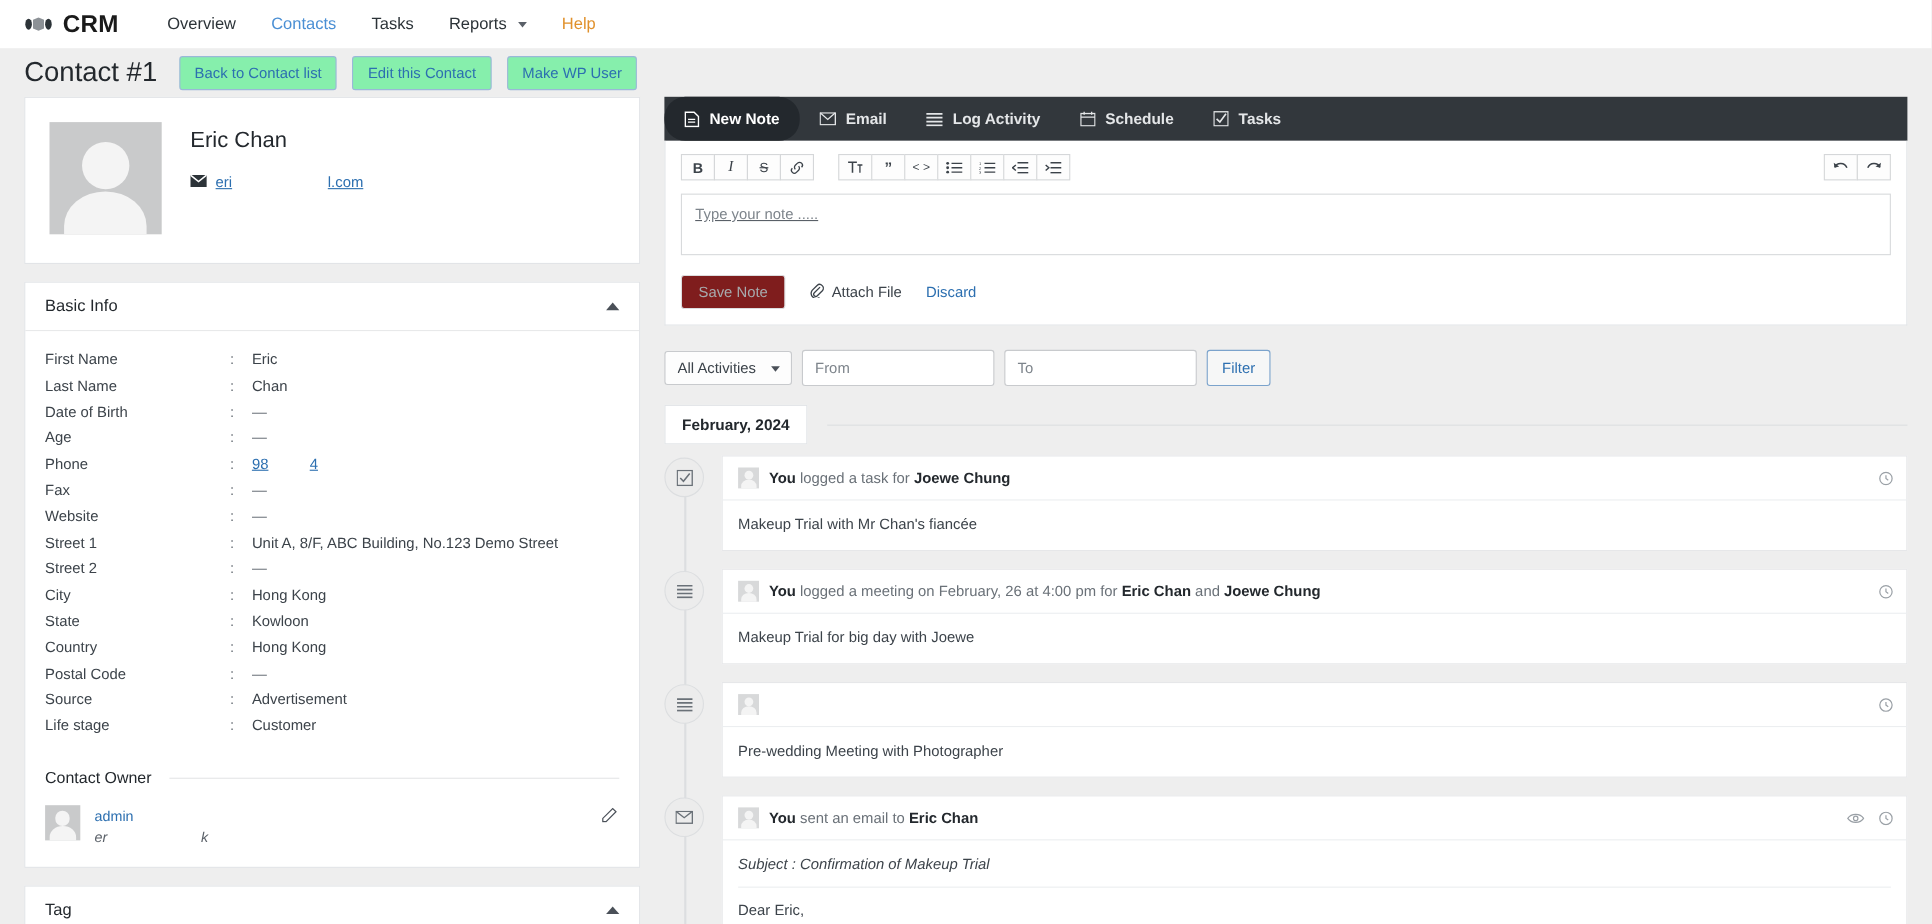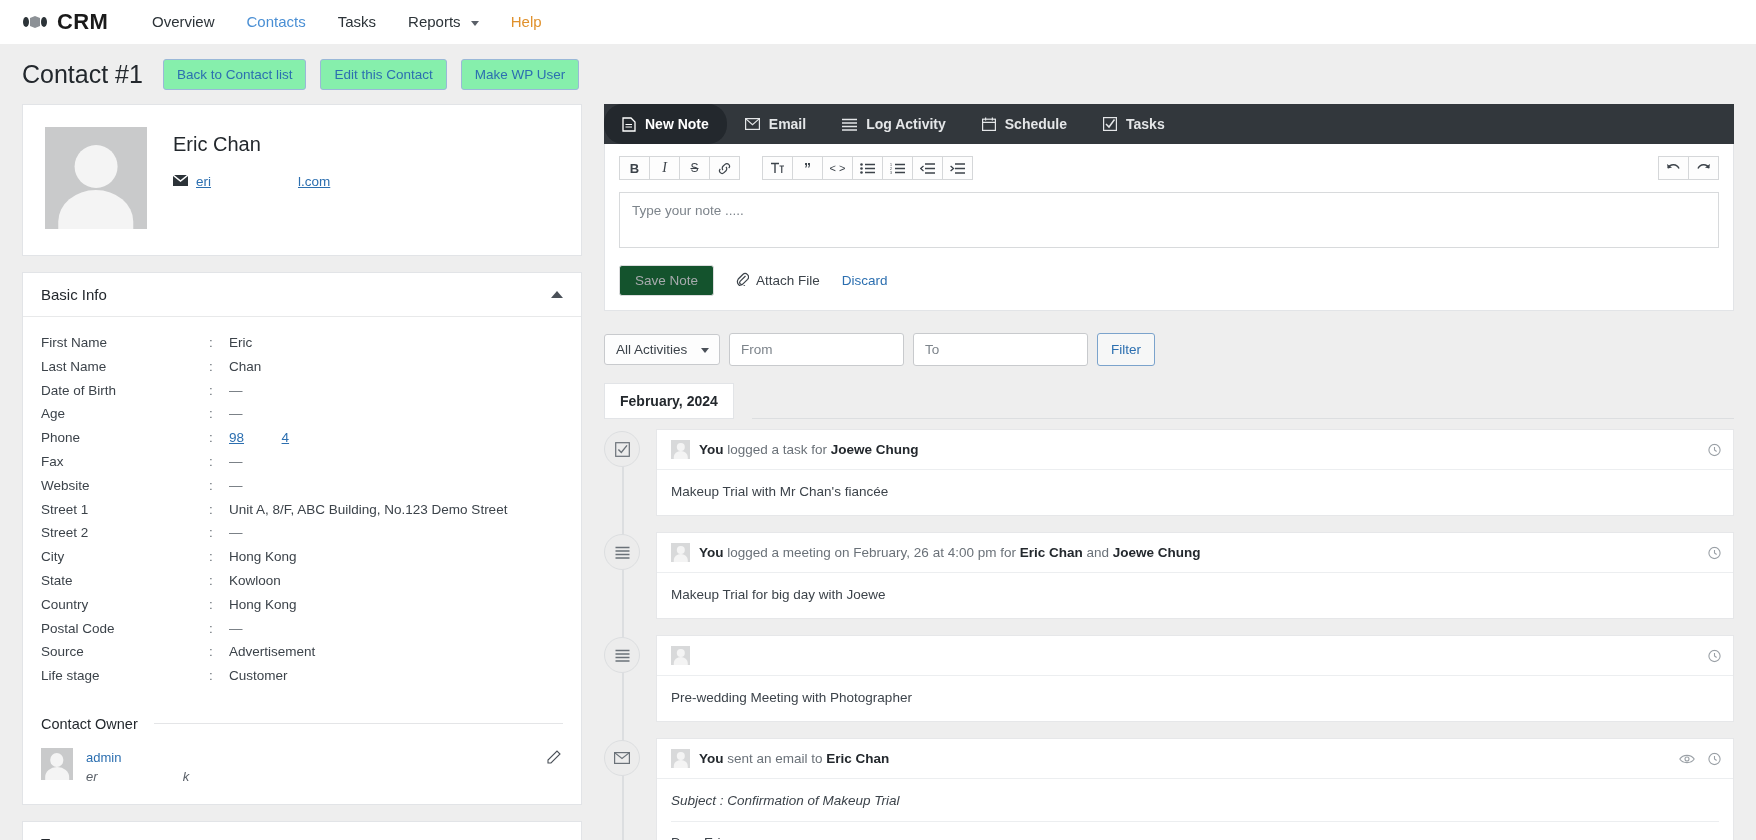--- a/index.html
+++ b/index.html
@@ -43,21 +43,21 @@
     display: inline-block; margin-left: 6px;
     width: 0; height: 0;
     border-left: 4px solid transparent;
     border-right: 4px solid transparent;
     border-top: 5px solid #5a6068;
     vertical-align: middle;
   }
 
   
   .titlebar {
-    height: 60px;
+    height: 44px;
     display: flex; align-items: center;
     padding: 16px 22px;
     gap: 14px;
     background: #eeeeee;
   }
   .page-title {
     font-size: 25px; font-weight: normal; color: #23282d;
     margin-right: 6px;
   }
   .tbtn {
@@ -229,28 +229,29 @@
   .note-area {
     width: 100%;
     height: 56px;
     border: 1px solid #d8dadc;
     padding: 10px 12px;
     font-size: 13.5px;
     font-family: "Liberation Sans", sans-serif;
     color: #5a6068;
     resize: none;
     outline: none;
+    text-decoration: underline;
   }
   .note-area::placeholder { color: #7d848b; }
   .note-actions {
     display: flex; align-items: center; gap: 22px;
     margin-top: 13px;
   }
   .save-note {
-    background: #14532d;
+    background: #7f1d1d;
     border: 1px solid #dcdcde;
     color: #a7aaad;
     font-size: 13.5px;
     padding: 7px 15px;
     border-radius: 3px;
     cursor: default;
     font-family: "Liberation Sans", sans-serif;
   }
   .attach {
     display: flex; align-items: center; gap: 7px;
@@ -301,21 +302,21 @@
     background: #f6f7f7;
     color: #2c6fb0;
     border-radius: 3px;
     padding: 8px 13px;
     font-size: 13.5px;
     cursor: pointer;
     font-family: "Liberation Sans", sans-serif;
   }
 
   
-  .month-row { display: flex; align-items: flex-end; margin-top: 17px; }
+  .month-row { display: flex; align-items: center; margin-top: 17px; }
   .month-chip {
     background: #ffffff;
     border: 1px solid #e2e4e7;
     padding: 9px 15px;
     font-size: 14px;
     font-weight: bold;
     color: #23282d;
     white-space: nowrap;
   }
   .month-rule { flex: 1 1 auto; height: 1px; background: #dcdee0; margin-left: 18px; }

